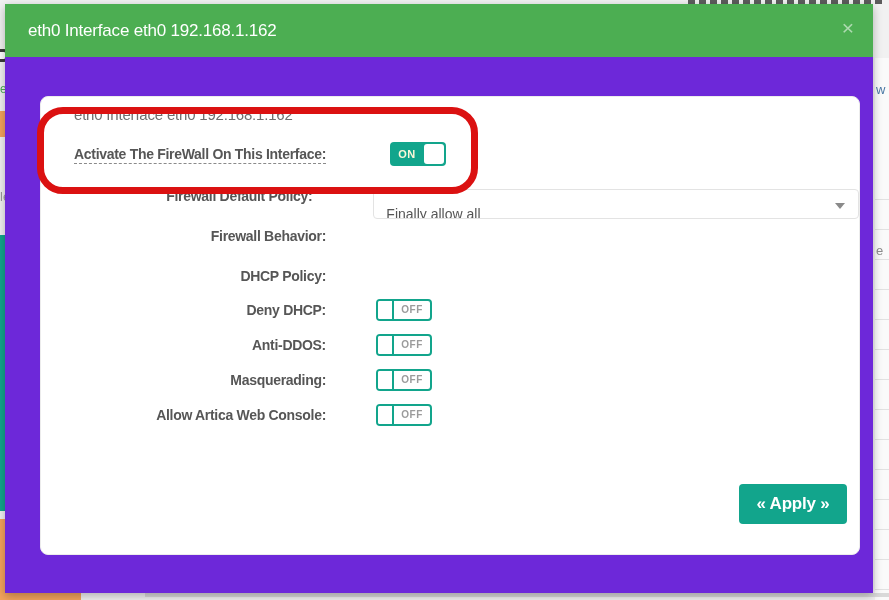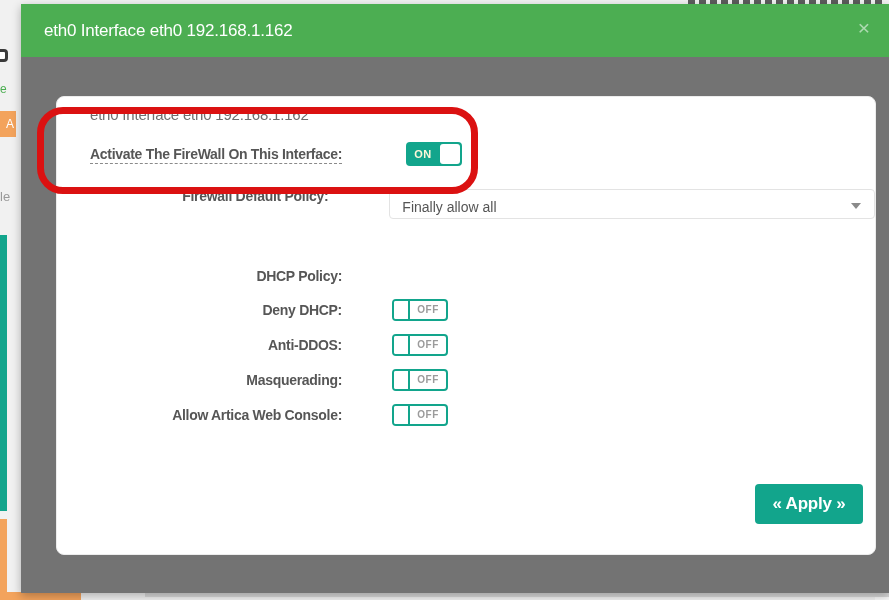--- a/index.html
+++ b/index.html
@@ -28,22 +28,22 @@
   .frag-bottom-line{left:145px;top:593px;width:744px;height:4px;background:#d9d9d9;}
   .frag-right-panel{right:0;top:58px;width:14px;height:542px;background:#fafafa;}
   .frag-right-rows{left:875px;top:170px;width:14px;height:420px;
     background:repeating-linear-gradient(180deg,transparent 0 29px,#e2e2e2 29px 30px);}
   .frag-text-blue{left:876px;top:82px;font-size:13px;color:#4a79a5;}
   .frag-text-gray2{left:876px;top:243px;font-size:13px;color:#8d8d8d;}
   .frag-top-dashes{left:688px;top:0;width:195px;height:4px;
     background:repeating-linear-gradient(90deg,#5c5c5c 0 7px,transparent 7px 11px);}
   
   .modal{
-    position:absolute;left:21px;top:4px;width:868px;height:589px;
-    background:#737373;z-index:10;
+    position:absolute;left:5px;top:4px;width:868px;height:589px;
+    background:#6d28d9;z-index:10;
     box-shadow:0 3px 9px rgba(0,0,0,.28);
   }
   .modal-header{
     position:relative;height:53px;background:var(--header-green);
   }
   .modal-title{
     color:#fff;font-size:17px;line-height:53px;padding-left:23px;
     letter-spacing:-0.2px;white-space:nowrap;
   }
   .close-button{
@@ -62,21 +62,21 @@
   .form-row{position:absolute;left:0;width:100%;display:flex;align-items:center;gap:48px;}
   .row-label{
     width:285px;text-align:right;font-size:14px;font-weight:bold;color:#565656;
     letter-spacing:-0.3px;white-space:nowrap;
   }
   .row-label .underline-help{border-bottom:1px dashed #8a8a8a;padding-bottom:1px;cursor:help;}
   
   .select-box{
     position:relative;margin-left:13px;width:508px;height:30px;
     background:#fff;border:1px solid #e3e3e3;border-radius:4px;
-    font-size:14px;color:#555;padding:9px 28px 0 12px;cursor:pointer;
+    font-size:14px;color:#555;padding:16px 28px 0 12px;cursor:pointer;
     white-space:nowrap;overflow:hidden;margin-top:16px;
   }
   .chevron{
     position:absolute;right:13px;top:13px;width:0;height:0;
     border-left:5px solid transparent;border-right:5px solid transparent;
     border-top:6px solid #8a8a8a;
   }
   
   .toggle{cursor:pointer;position:relative;border-radius:4px;}
   .toggle-on{
@@ -162,20 +162,21 @@
 
     <div class="form-row r2">
       <div class="row-label">Firewall Default Policy:</div>
       <div class="select-box">
         <span>Finally allow all</span>
         <span class="chevron"></span>
       </div>
     </div>
 
     <div class="form-row r3">
+      <div class="row-label">Firewall Behavior:</div>
     </div>
 
     <div class="form-row r4">
       <div class="row-label">DHCP Policy:</div>
     </div>
 
     <div class="form-row r5">
       <div class="row-label">Deny DHCP:</div>
       <div class="toggle toggle-off">
         <span class="t-knob"></span>

